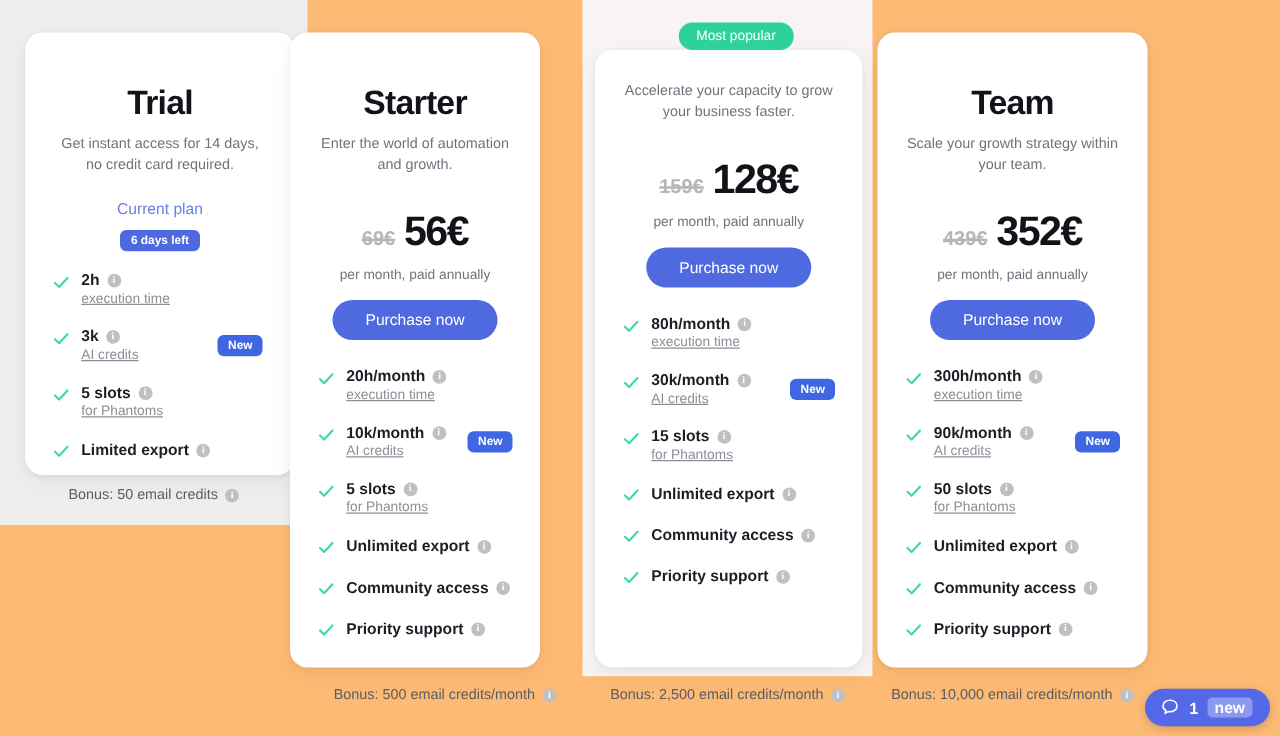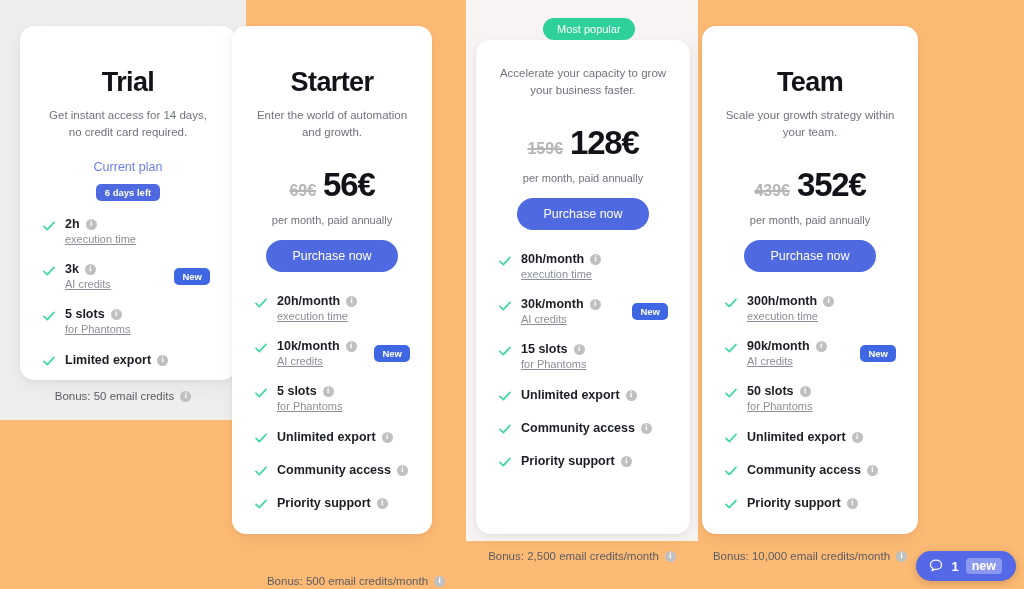--- a/index.html
+++ b/index.html
@@ -172,21 +172,21 @@
     position: absolute;
     display: flex;
     align-items: center;
     justify-content: center;
     gap: 6px;
     font-size: 11.5px;
     color: #585c64;
     white-space: nowrap;
   }
   .bonus-trial   { left: 0;   top: 390px; width: 246px; }
-  .bonus-starter { left: 248px; top: 550px; width: 216px; margin-top: 25px; }
+  .bonus-starter { left: 248px; top: 550px; width: 216px; }
   .bonus-pro     { left: 474px; top: 550px; width: 216px; }
   .bonus-team    { left: 702px; top: 550px; width: 216px; }
 
   
   .popular-badge {
     position: absolute;
     left: 543px; top: 18px;
     background: #2fd19a;
     color: #ffffff;
     font-size: 11px;

